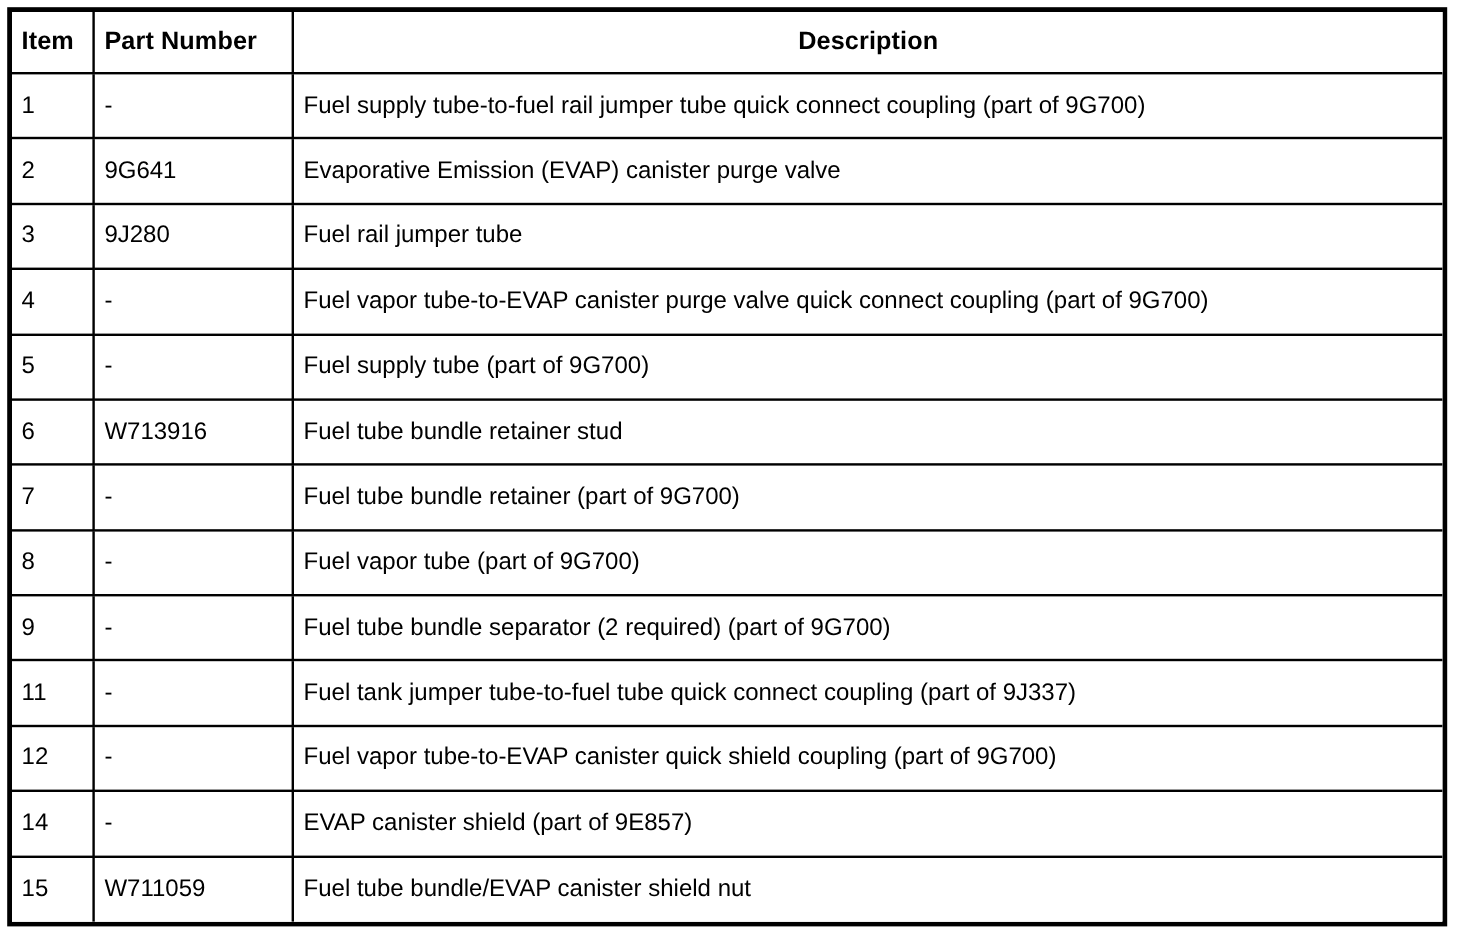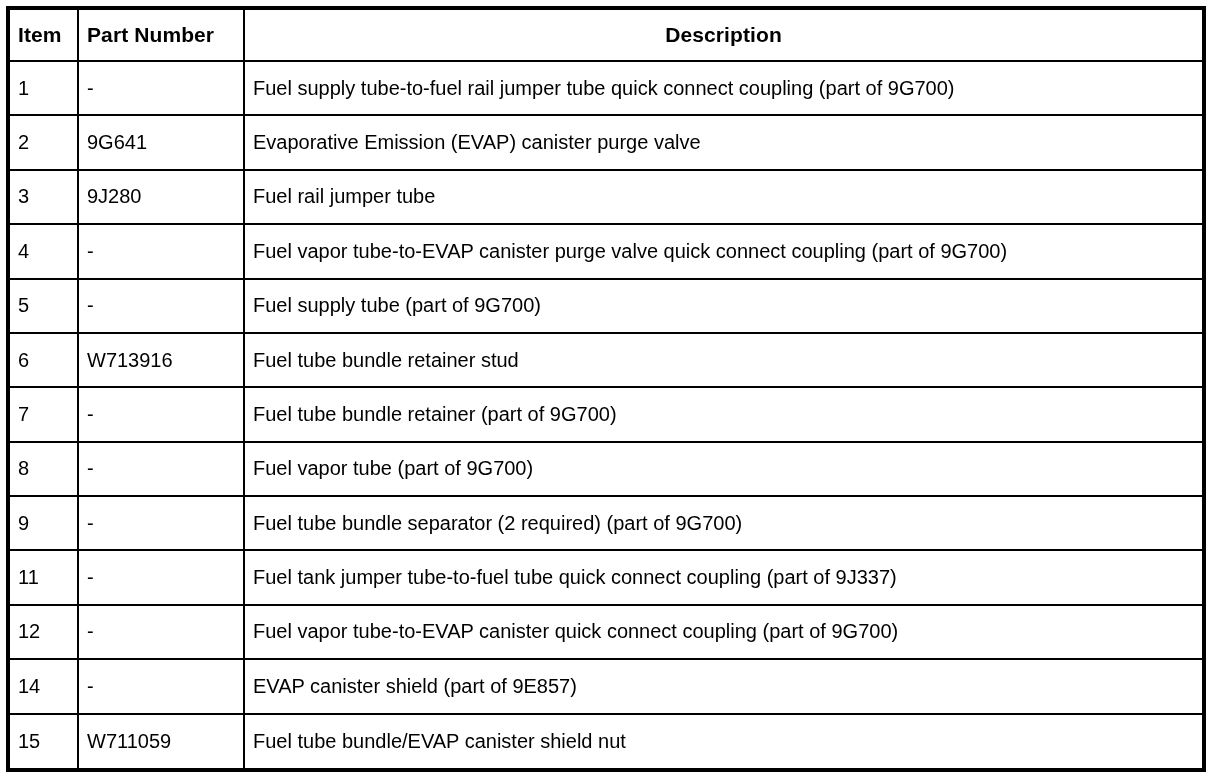--- a/index.html
+++ b/index.html
@@ -154,21 +154,21 @@
             <td class="cell-desc">Fuel tube bundle separator (2 required) (part of 9G700)</td>
           </tr>
           <tr>
             <td class="cell-item">11</td>
             <td class="cell-part">-</td>
             <td class="cell-desc">Fuel tank jumper tube-to-fuel tube quick connect coupling (part of 9J337)</td>
           </tr>
           <tr>
             <td class="cell-item">12</td>
             <td class="cell-part">-</td>
-            <td class="cell-desc">Fuel vapor tube-to-EVAP canister quick connect coupling (part of 9G700)</td>
+            <td class="cell-desc">Fuel vapor tube-to-EVAP canister quick shield coupling (part of 9G700)</td>
           </tr>
           <tr>
             <td class="cell-item">14</td>
             <td class="cell-part">-</td>
             <td class="cell-desc">EVAP canister shield (part of 9E857)</td>
           </tr>
           <tr>
             <td class="cell-item">15</td>
             <td class="cell-part">W711059</td>
             <td class="cell-desc">Fuel tube bundle/EVAP canister shield nut</td>

